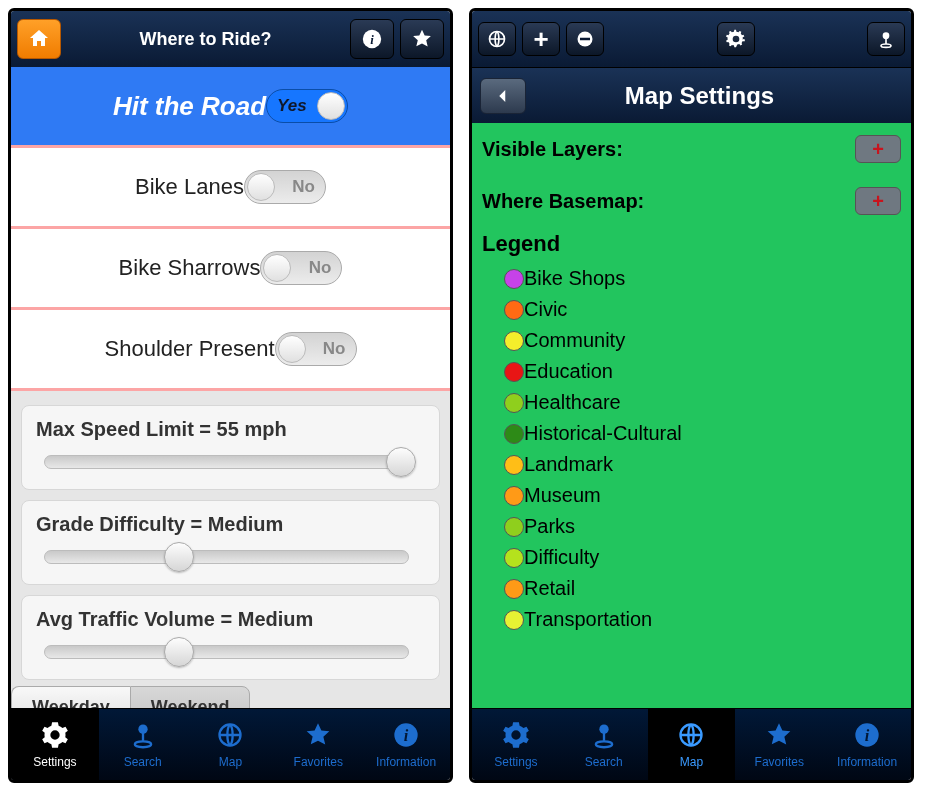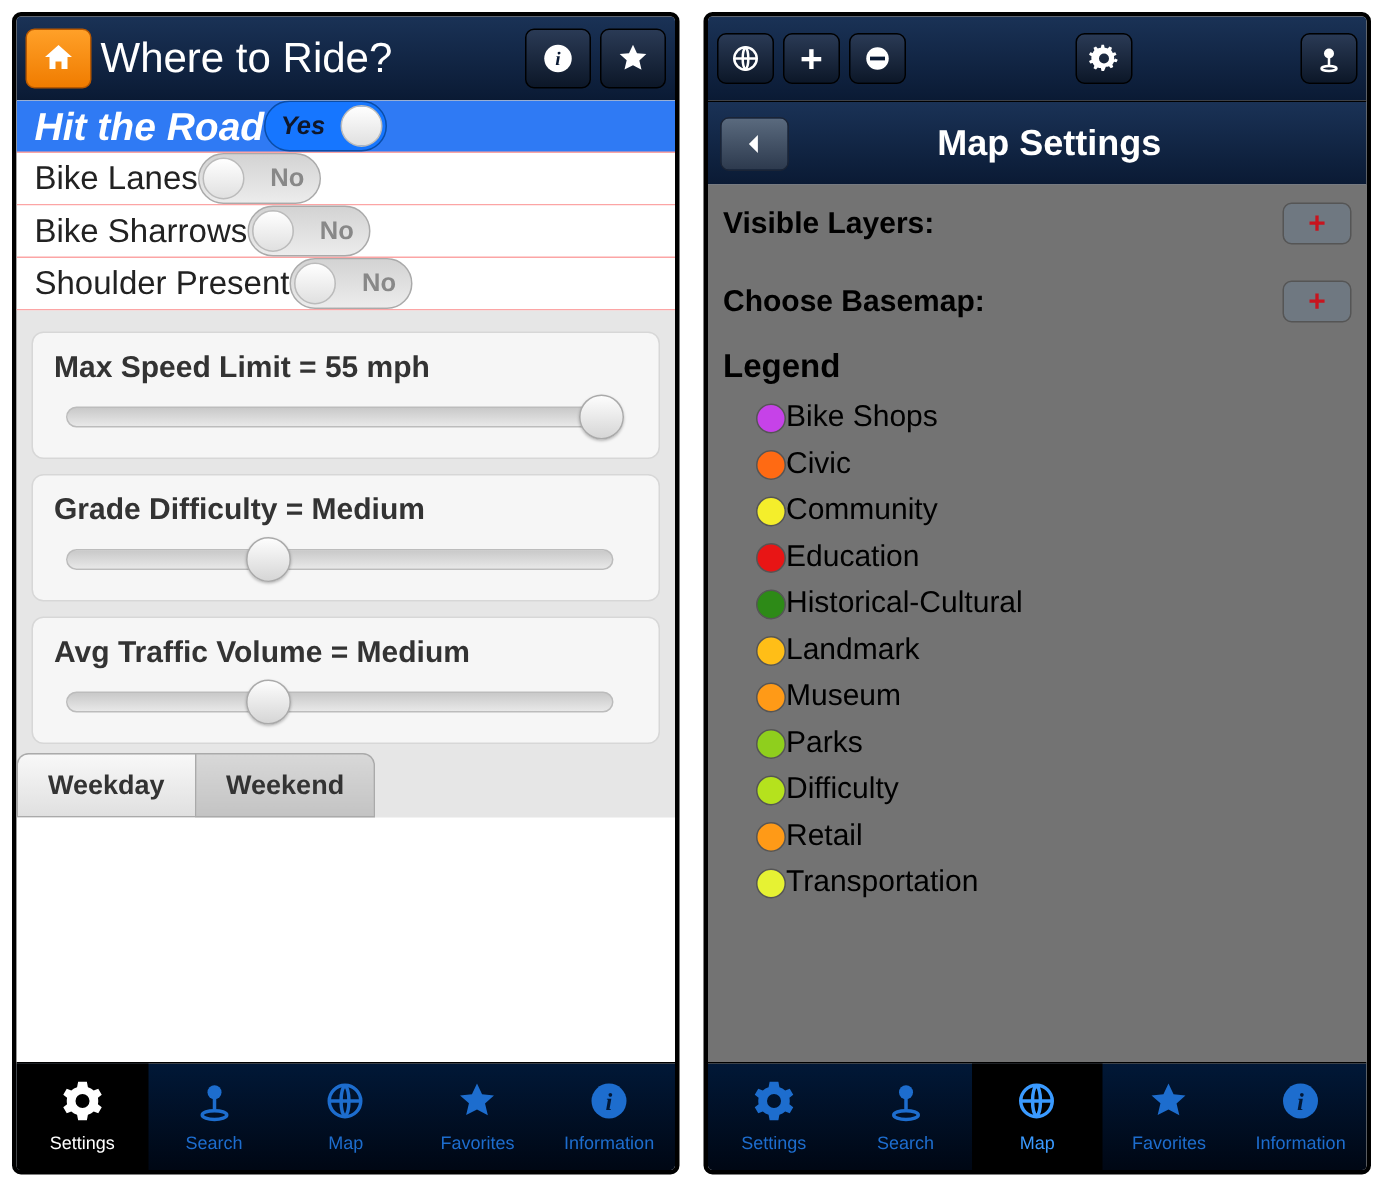--- a/index.html
+++ b/index.html
@@ -25,24 +25,24 @@
   .topbar {
     background: linear-gradient(#1a3256, #0a1a34);
     height: 56px;
     display: flex;
     align-items: center;
     padding: 0 6px;
     gap: 6px;
   }
   .title {
     color: #fff;
-    font-weight: normal;
-    font-size: 28px;
+    font-weight: bold;
+    font-size: 18px;
     flex: 1;
-    text-align: left;
+    text-align: center;
   }
   .icon-btn {
     width: 44px;
     height: 40px;
     border-radius: 6px;
     background: linear-gradient(#2a3a55, #0c1728);
     border: 1px solid #000;
     display: flex;
     align-items: center;
     justify-content: center;
@@ -78,31 +78,31 @@
     color: #fff;
     font-weight: bold;
     font-size: 24px;
     flex: 1;
     text-align: center;
     padding-right: 40px;
   }
   
   .content {
     flex: 1;
-    background: #737373;
+    background: #22c55e;
     overflow-y: auto;
   }
   .content.white { background: #fff; }
   
   .toggle-row {
     display: flex;
     align-items: center;
-    justify-content: flex-start;
-    padding: 0 12px;
-    border-bottom: 1px solid #fca5a5;
+    justify-content: center;
+    padding: 22px 12px;
+    border-bottom: 3px solid #fca5a5;
     background: #fff;
     font-size: 22px;
     color: #222;
   }
   .toggle-row.active {
     background: #2f7af4;
     color: #fff;
     font-weight: bold;
     font-style: italic;
     font-size: 26px;
@@ -405,41 +405,45 @@
     <div class="sub-title">Map Settings</div>
   </div>
 
   <div class="content">
     <div id="setting-rows">
         <div class="setting-row">
           <span>Visible Layers:</span>
           <div class="plus-badge">+</div>
         </div>
         <div class="setting-row">
-          <span>Choose Basemap:</span>
+          <span>Where Basemap:</span>
           <div class="plus-badge">+</div>
         </div>
       </div>
     <div class="legend-title">Legend</div>
     <div id="legend-list">
         <div class="legend-item">
           <div class="dot" style="background: rgb(198, 66, 232);"></div>
           <span>Bike Shops</span>
         </div>
         <div class="legend-item">
           <div class="dot" style="background: rgb(255, 106, 19);"></div>
           <span>Civic</span>
         </div>
         <div class="legend-item">
           <div class="dot" style="background: rgb(244, 238, 43);"></div>
           <span>Community</span>
         </div>
         <div class="legend-item">
           <div class="dot" style="background: rgb(232, 21, 21);"></div>
           <span>Education</span>
+        </div>
+        <div class="legend-item">
+          <div class="dot" style="background: rgb(143, 207, 29);"></div>
+          <span>Healthcare</span>
         </div>
         <div class="legend-item">
           <div class="dot" style="background: rgb(45, 138, 23);"></div>
           <span>Historical-Cultural</span>
         </div>
         <div class="legend-item">
           <div class="dot" style="background: rgb(255, 190, 23);"></div>
           <span>Landmark</span>
         </div>
         <div class="legend-item">

